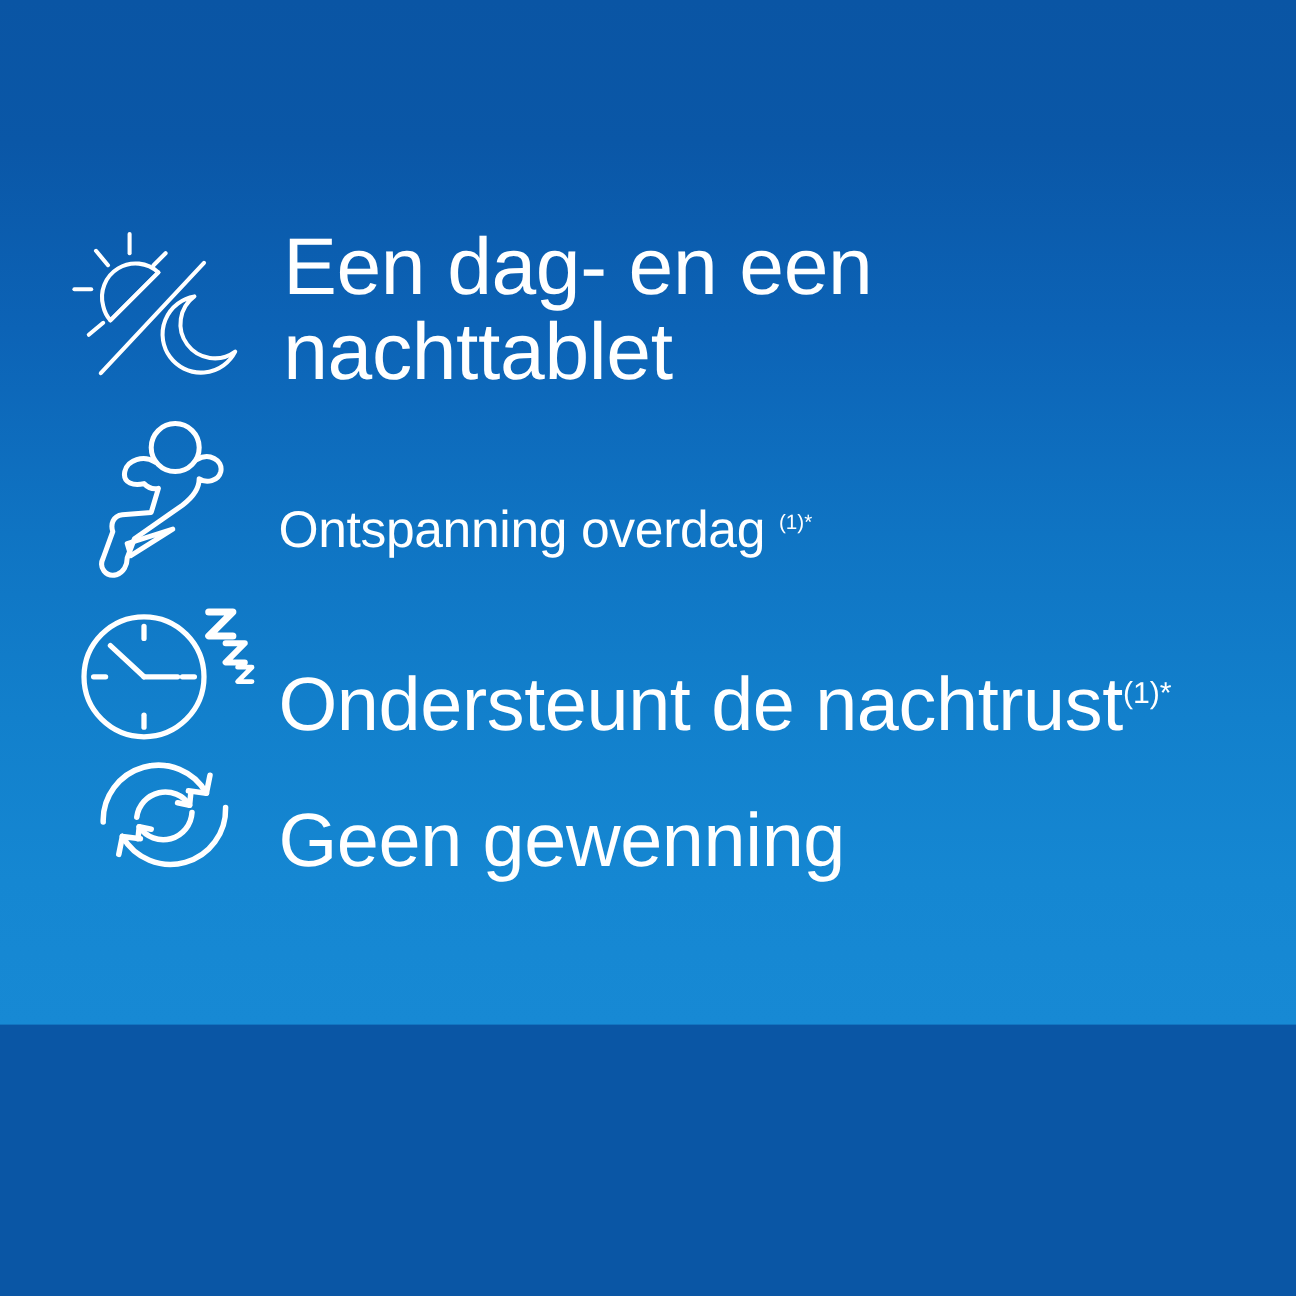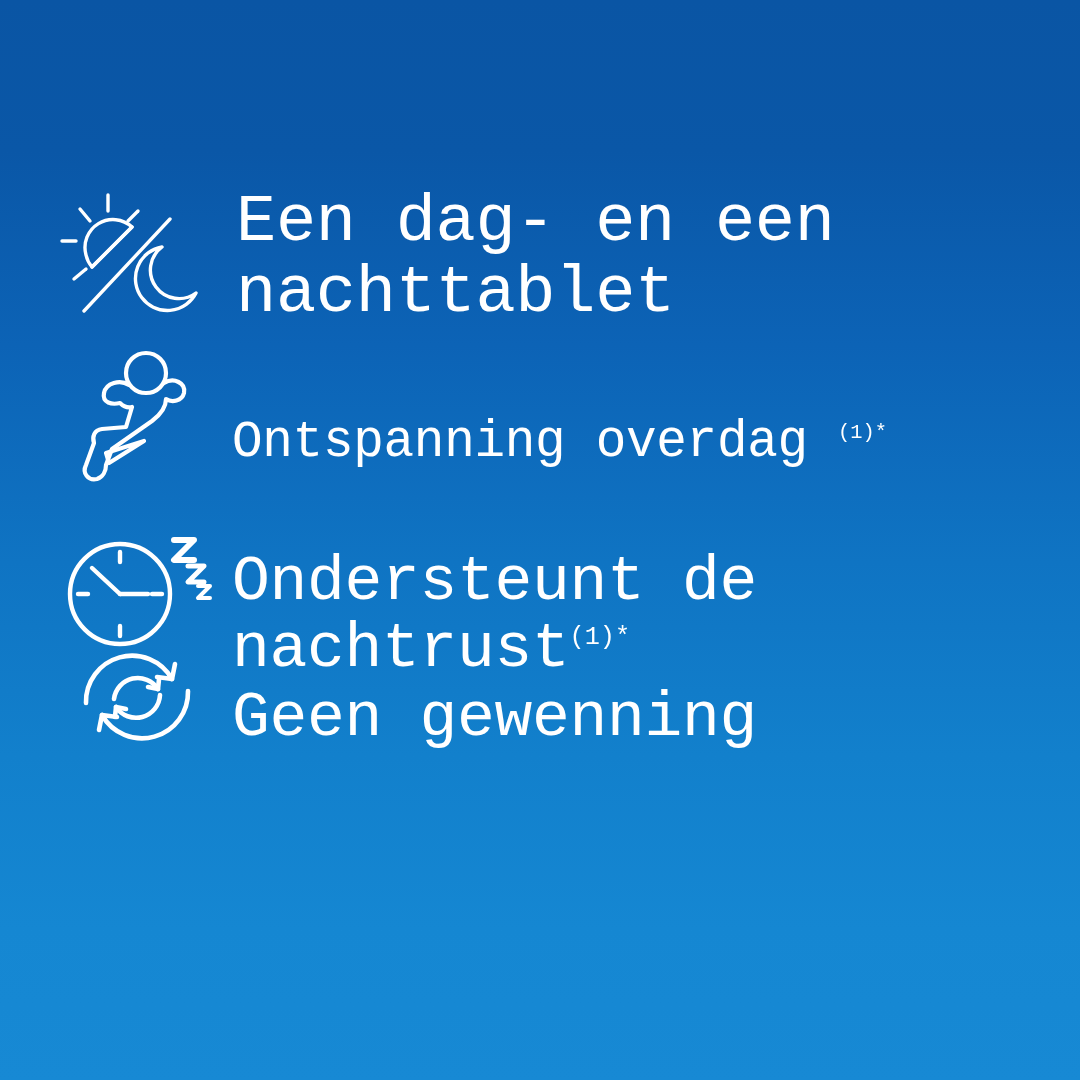--- a/index.html
+++ b/index.html
@@ -3,23 +3,23 @@
 <meta charset="utf-8">
 <style>
   html, body {
     margin: 0;
     padding: 0;
     background: #0a56a5;
   }
   #page {
     position: relative;
     width: 1080px;
-    height: 1080px;
+    height: 854px;
     overflow: hidden;
-    font-family: Liberation Mono, monospace;
+    font-family: Liberation Sans, sans-serif;
     background: linear-gradient(180deg,
         #0a55a4 0%,
         #0a57a7 14%,
         #0c63b6 32%,
         #0f74c3 52%,
         #1280cc 70%,
         #1587d2 86%,
         #1789d4 100%);
     color: #ffffff;
   }
@@ -53,27 +53,27 @@
     letter-spacing: 0;
   }
 
   
   #row-daynight  { left: 46px;  top: 183px; }
   #row-daynight  .feature-icon { width: 160px; height: 148px; margin-right: 30px; }
   #row-daynight  .feature-text { font-size: 67px; margin-top: 2px; }
 
   #row-relax     { left: 62px;  top: 345px; }
   #row-relax     .feature-icon { width: 148px; height: 140px; margin-right: 22px; }
-  #row-relax     .feature-text { font-size: 51px; margin-top: 56px; }
+  #row-relax     .feature-text { font-size: 43px; margin-top: 56px; }
 
   #row-nightrest { left: 62px;  top: 502px; }
   #row-nightrest .feature-icon { width: 152px; height: 122px; margin-right: 18px; }
   #row-nightrest .feature-text { font-size: 63px; margin-top: 48px; }
 
-  #row-nohabit   { left: 62px;  top: 637px; }
+  #row-nohabit   { left: 62px;  top: 619px; }
   #row-nohabit   .feature-icon { width: 150px; height: 120px; margin-right: 20px; }
   #row-nohabit   .feature-text { font-size: 63px; margin-top: 44px; }
 
   
   .footnotes {
     position: absolute;
     left: 62px;
     top: 928px;
     width: 960px;
   }

